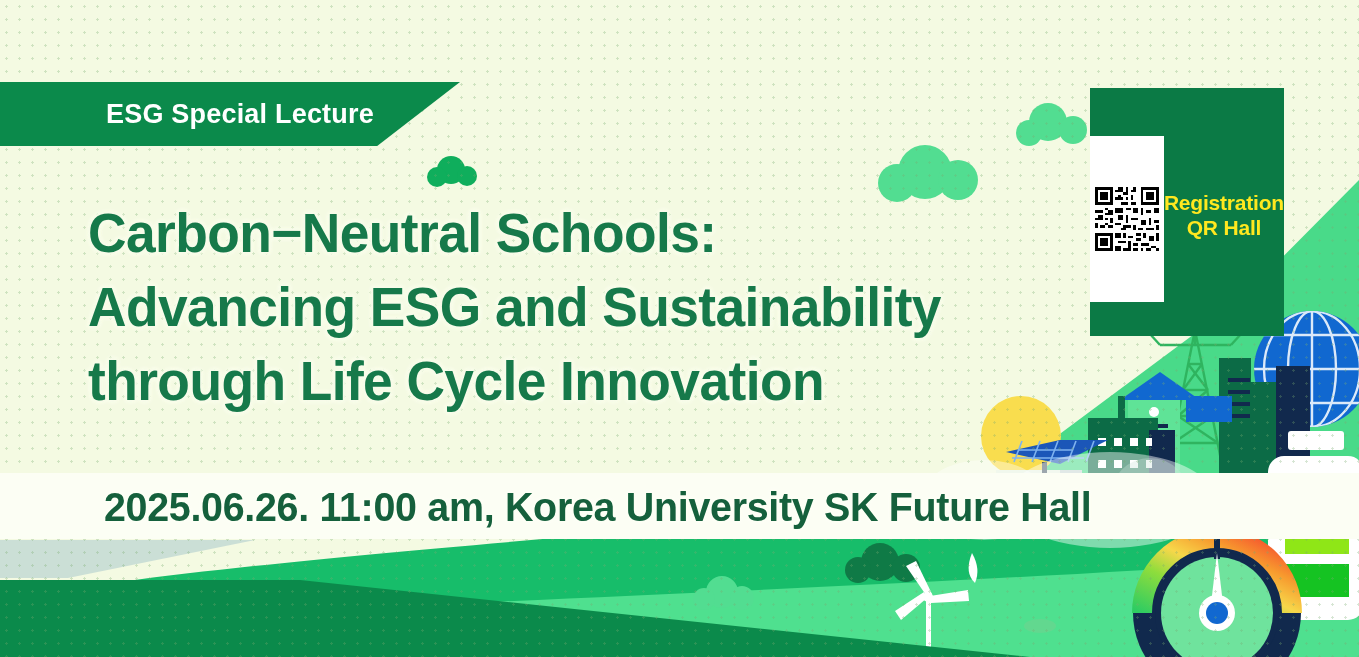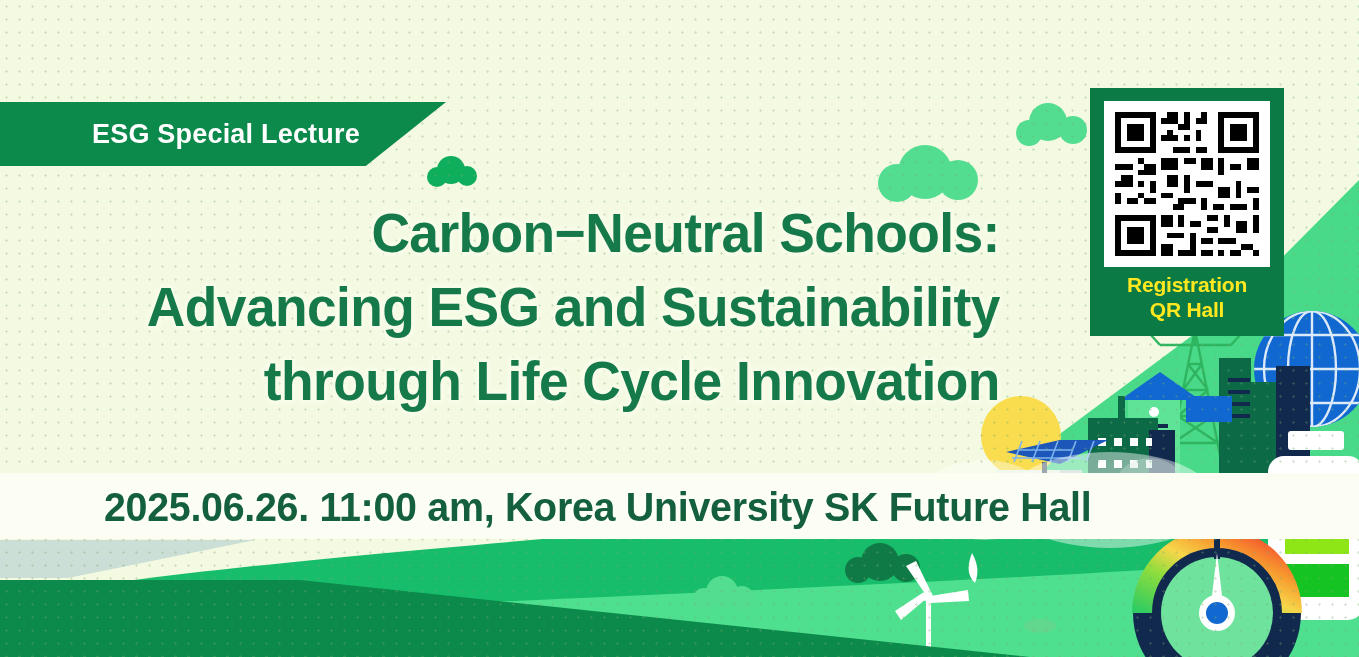--- a/index.html
+++ b/index.html
@@ -34,47 +34,47 @@
     position: absolute;
     left: 0; top: 0;
     width: 1359px; height: 657px;
     z-index: 2;
   }
 
   
   #esg-ribbon {
     position: absolute;
     left: 0;
-    top: 102px;
+    top: 82px;
     width: 446px;
     height: 64px;
     background: #0b8a4b;
     -webkit-clip-path: polygon(0 0, 100% 0, 82% 100%, 0 100%);
     clip-path: polygon(0 0, 100% 0, 82% 100%, 0 100%);
     z-index: 10;
     display: flex;
     align-items: center;
+    padding-left: 14px;
   }
   #esg-ribbon-label {
     color: #ffffff;
     font-size: 27px;
     font-weight: bold;
     letter-spacing: 0.2px;
     margin-left: 92px;
     white-space: nowrap;
   }
 
   
   #headline {
     position: absolute;
     left: 88px;
     top: 196px;
     z-index: 12;
     width: 940px;
-    text-align: right;
   }
   #headline .line {
     color: #16794a;
     font-size: 55px;
     line-height: 74px;
     font-weight: bold;
     letter-spacing: -0.6px;
     white-space: nowrap;
     transform: scaleX(0.97);
     transform-origin: left center;
@@ -113,21 +113,20 @@
   
   #qr-card {
     position: absolute;
     left: 1090px;
     top: 88px;
     width: 194px;
     height: 248px;
     background: #0b7a45;
     z-index: 14;
     display: flex;
-    flex-direction: column;
     align-items: center;
   }
   #qr-code-area {
     width: 166px;
     height: 166px;
     margin-top: 13px;
     background: #ffffff;
     display: block;
   }
   #qr-caption {

